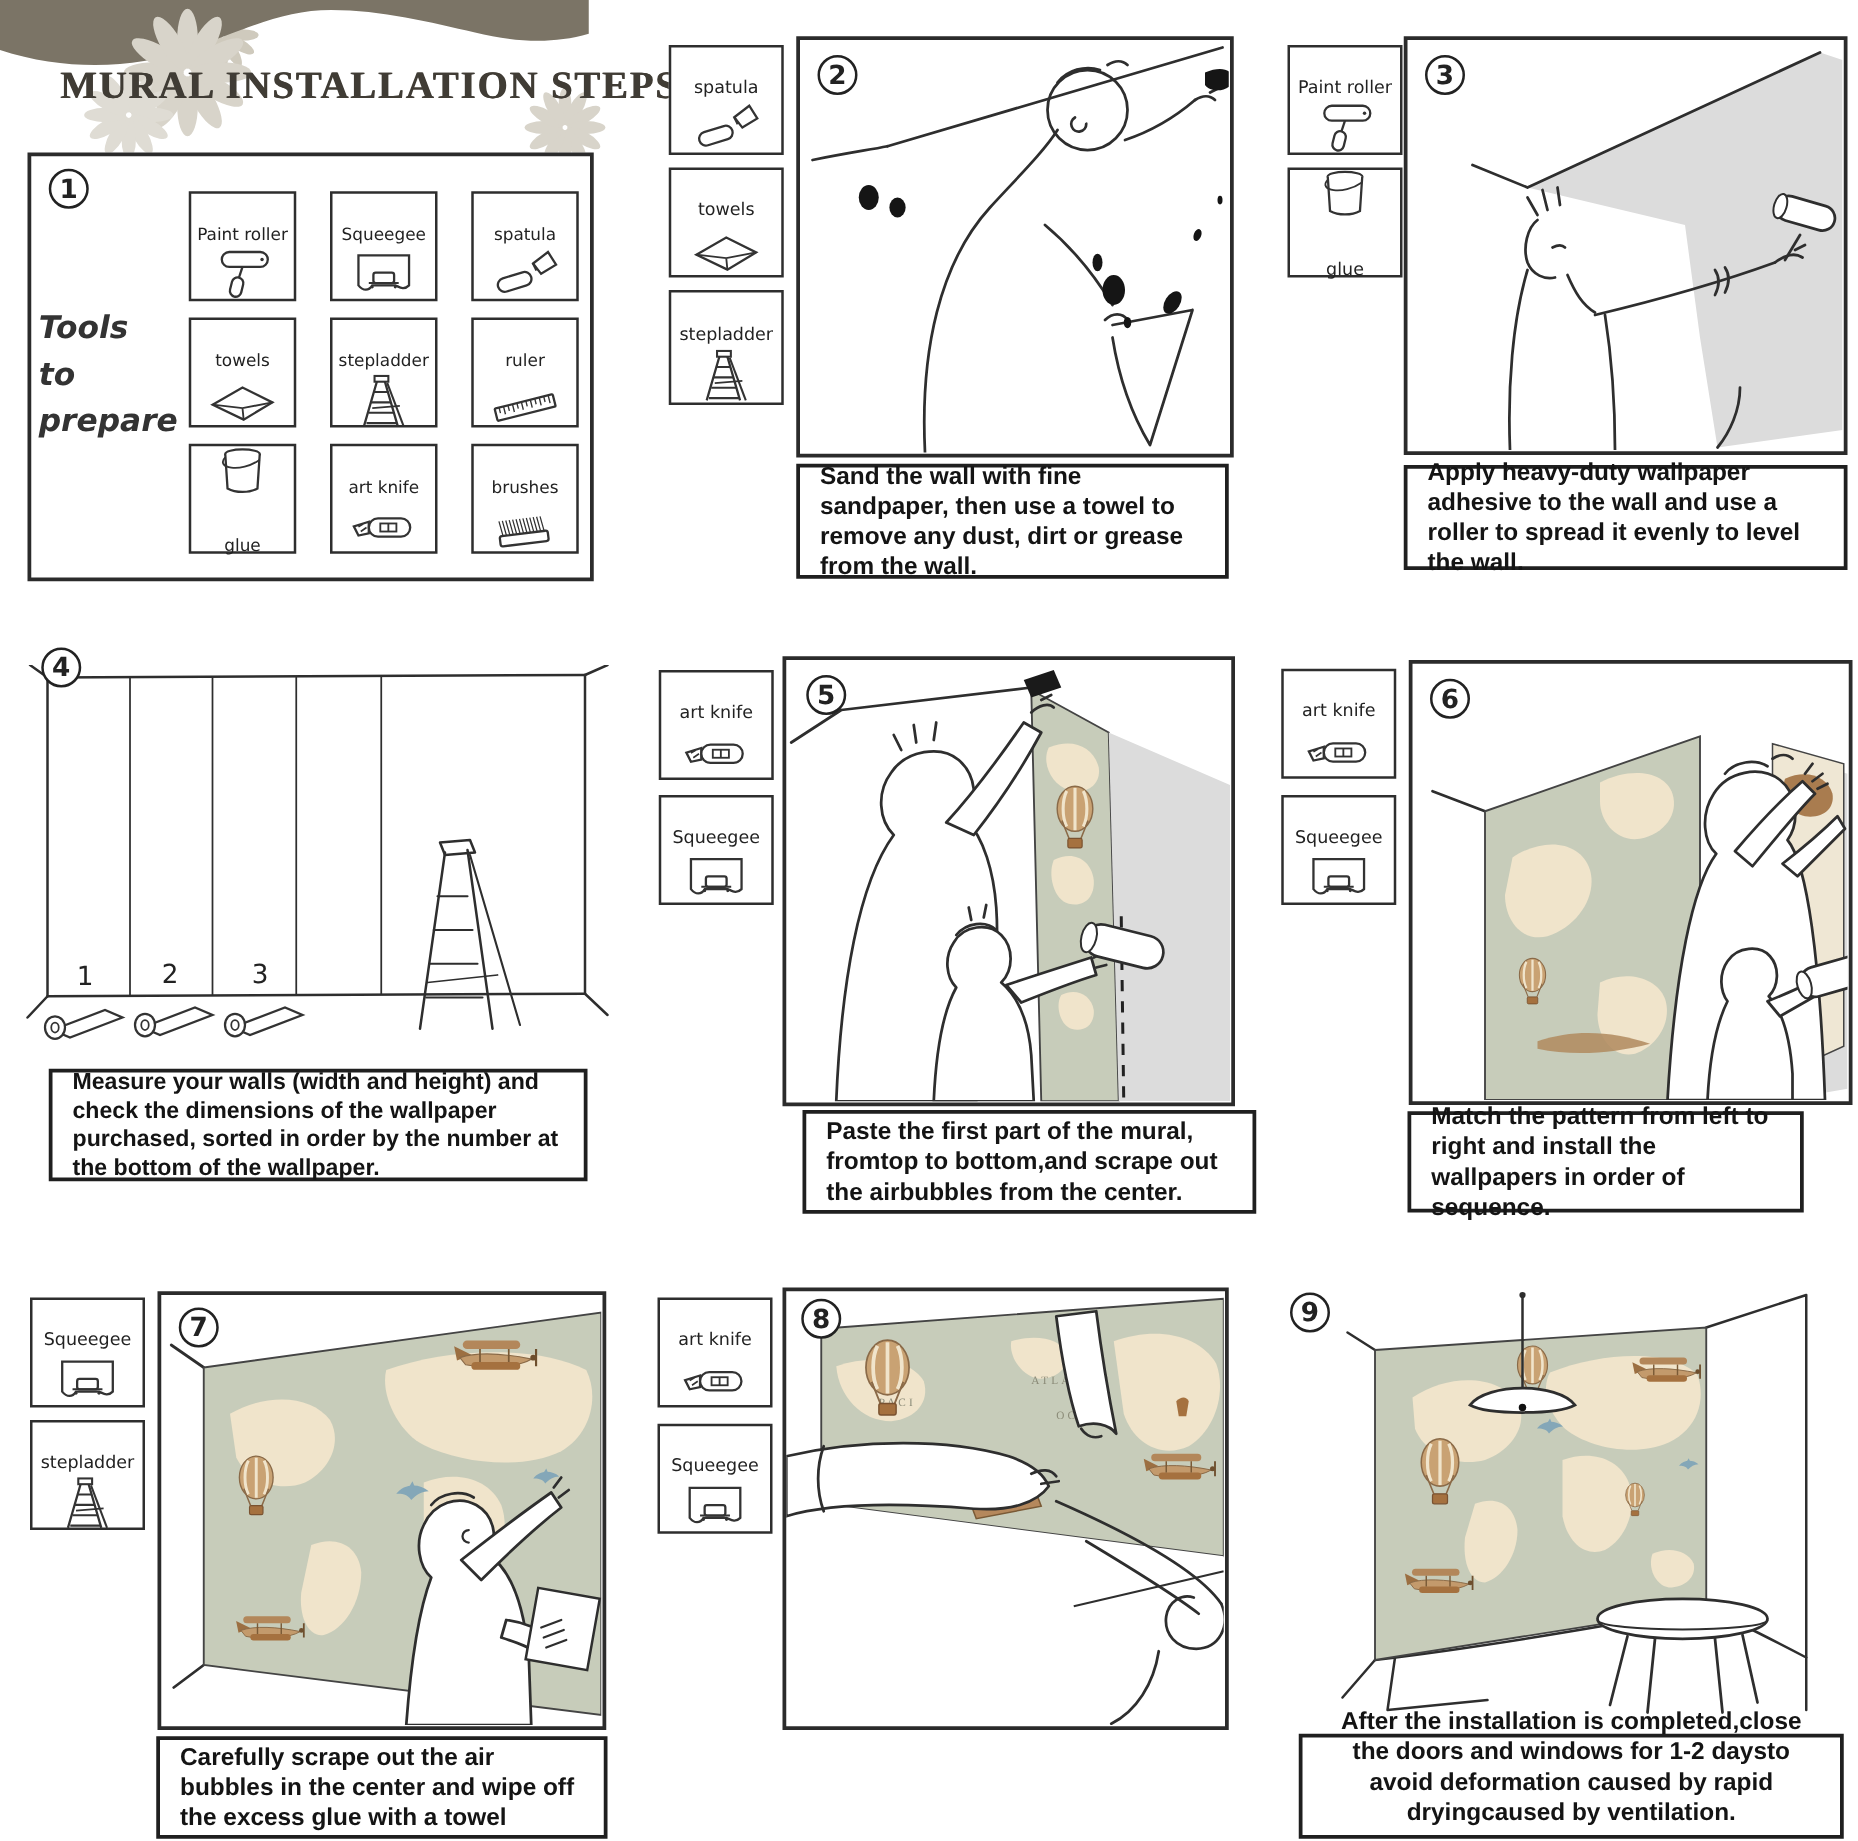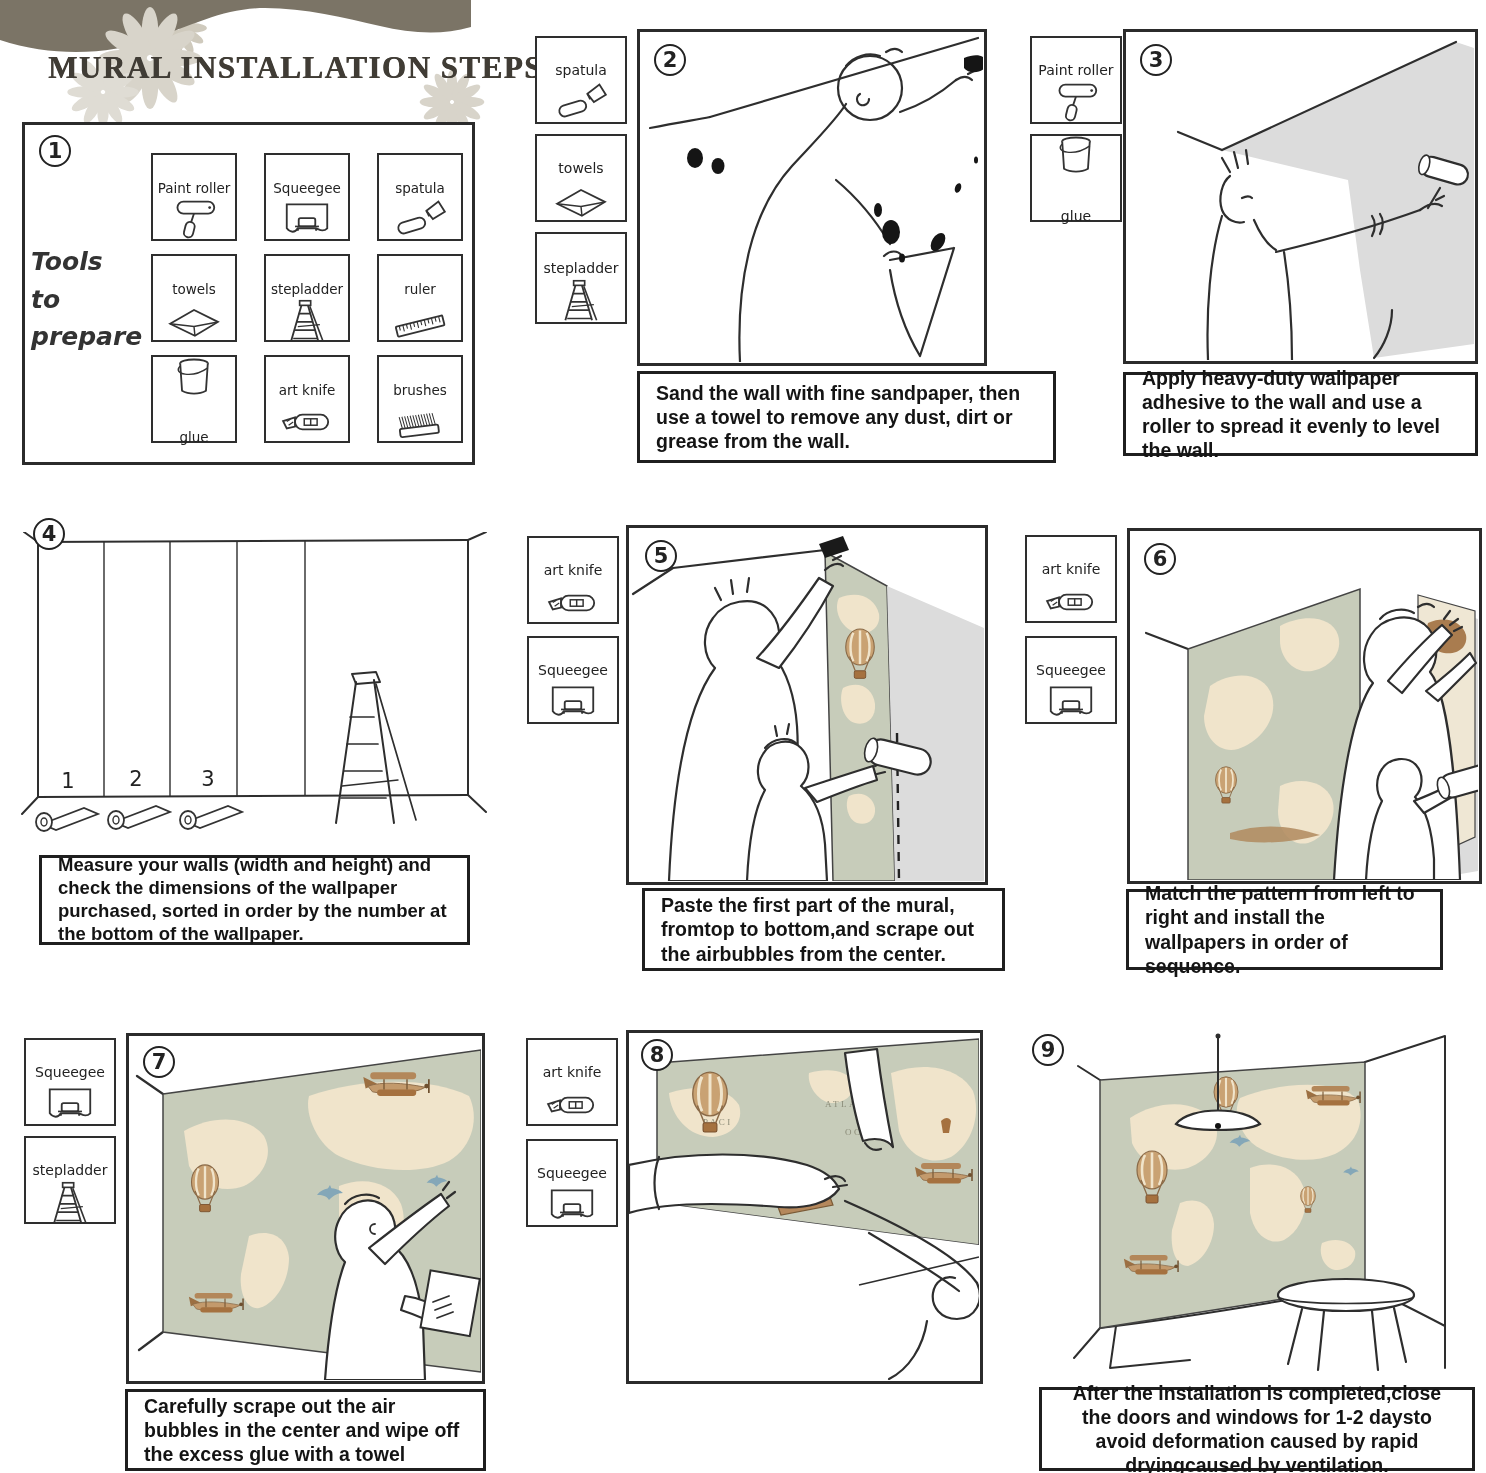--- a/index.html
+++ b/index.html
@@ -269,21 +269,21 @@
       <ellipse cx="78" cy="134" rx="6.5" ry="8"></ellipse>
       <ellipse cx="238" cy="178" rx="4" ry="7"></ellipse>
       <ellipse cx="251" cy="200" rx="9" ry="12"></ellipse>
       <ellipse cx="262" cy="226" rx="3" ry="4.5"></ellipse>
       <ellipse cx="298" cy="210" rx="6" ry="10" transform="rotate(32 298 210)"></ellipse>
       <ellipse cx="318" cy="156" rx="3" ry="5" transform="rotate(20 318 156)"></ellipse>
       <ellipse cx="336" cy="128" rx="2" ry="3.5"></ellipse>
     </g>
   </svg>
 </div>
-<div class="caption" style="left:637px; top:371px; width:419px; height:92px;">
+<div class="caption" style="left:637px; top:371px; width:346px; height:92px;">
   <span>Sand the wall with fine sandpaper, then use a towel to remove any dust, dirt or grease from the wall.</span>
 </div>
 
 <div class="tool-box" style="left:1030px; top:36px;">
   <div class="lbl">Paint roller</div>
   <svg class="tico">
         <use href="#icon-paint-roller"></use>
       </svg>
 </div>
 <div class="tool-box" style="left:1030px; top:134px;">
@@ -570,17 +570,17 @@
     <path d="M158,10 L158,86" stroke="#2e2e2e" stroke-width="2" fill="none"></path>
     <path d="M116,96 C130,78 186,78 200,96 C186,104 130,104 116,96 Z" fill="#fff" stroke="#2e2e2e" stroke-width="2.2"></path>
     <circle cx="158" cy="98" r="3" fill="#111"></circle>
   </g>
   <g>
     <ellipse cx="286" cy="267" rx="68" ry="16" fill="#fff" stroke="#2e2e2e" stroke-width="2.2"></ellipse>
     <path d="M218,268 C220,278 352,278 354,268" stroke="#2e2e2e" stroke-width="1.6" fill="none"></path>
     <path d="M242,281 L228,336 M264,283 L258,342 M312,283 L318,342 M334,280 L346,334" stroke="#2e2e2e" stroke-width="2.2" fill="none" stroke-linecap="round"></path>
   </g>
 </svg>
-<div class="caption center" style="left:1039px; top:1387px; width:436px; height:84px;">
+<div class="caption center" style="left:1039px; top:1387px; width:436px; height:84px;align-items:flex-end;">
   <span>After the installation is completed,close the doors and windows for 1-2 daysto avoid deformation caused by rapid dryingcaused by ventilation.</span>
 </div>
 
 </div>
 
 </body></html>

